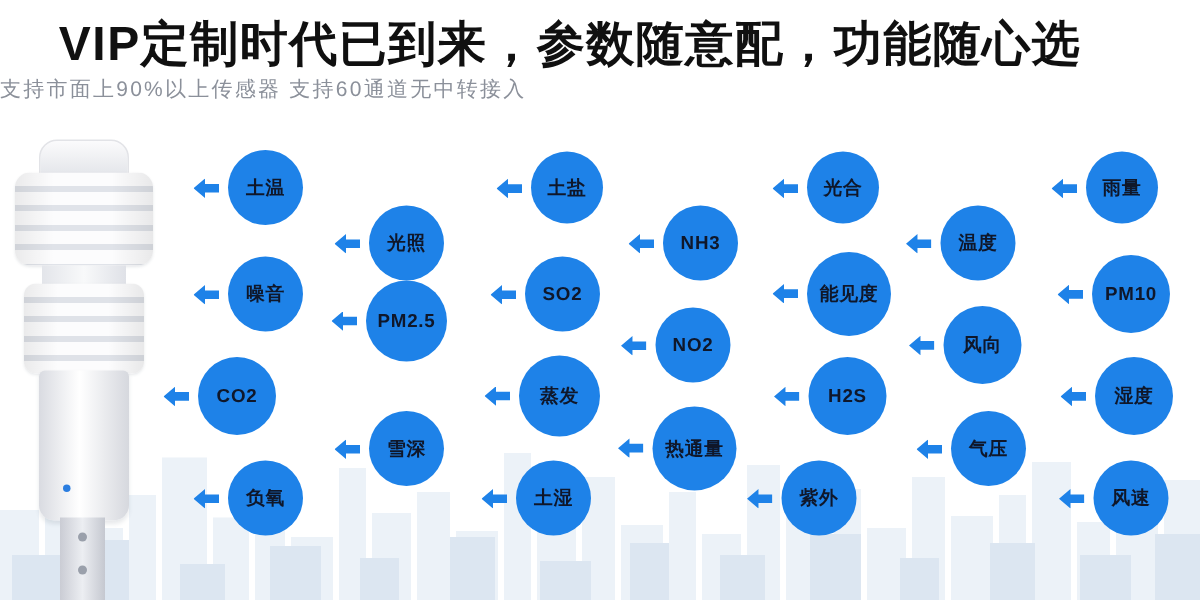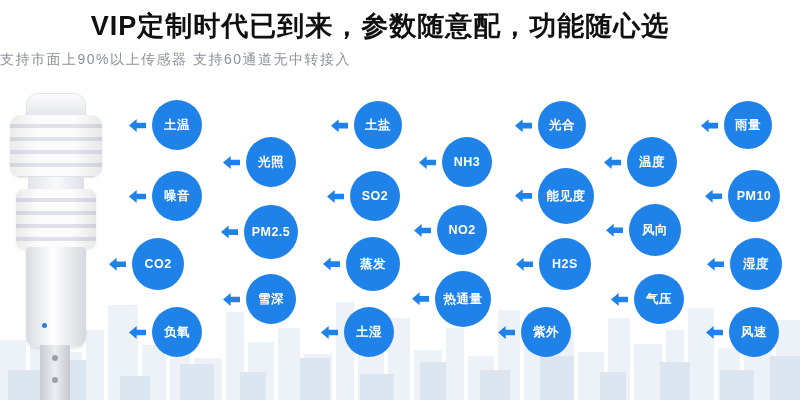--- a/index.html
+++ b/index.html
@@ -3,33 +3,33 @@
 <meta charset="utf-8">
 <style>
   * { margin:0; padding:0; box-sizing:border-box; }
   html,body { width:800px; height:400px; }
   body { font-family:"Liberation Sans","DejaVu Sans",sans-serif; background:#ffffff; }
   .stage { position:relative; width:800px; height:400px; background:#ffffff; overflow:hidden; }
 
   
   .title {
     position:absolute; top:8px; left:0; width:760px; text-align:center;
-    font-size:27px; font-weight:bold; color:var(--c-title,#101010);
+    font-size:32px; font-weight:bold; color:var(--c-title,#101010);
     letter-spacing:1px; z-index:4;
   }
   .subtitle {
     position:absolute; top:51px; left:0; width:752px; text-align:left;
     font-size:14px; color:var(--c-subtitle,#8B909A); letter-spacing:1.5px; z-index:4;
   }
 
   
   .bubbles-layer { position:absolute; inset:0; z-index:3; }
   .bubble {
     position:absolute; border-radius:50%;
-    background:var(--c-bubble,#1E82E8); color:#ffffff;
+    background:var(--c-bubble,#1E82E8); color:#0f172a;
     display:flex; align-items:center; justify-content:center;
     font-size:12.5px; font-weight:bold; letter-spacing:0.5px;
   }
   .bubble .arrow {
     position:absolute; right:100%; margin-right:6px; top:38%;
     width:17px; height:13px; background:var(--c-bubble,#1E82E8);
     clip-path:polygon(0 50%, 45% 0, 45% 28%, 100% 28%, 100% 72%, 45% 72%, 45% 100%);
   }
 
   
@@ -153,21 +153,21 @@
         <span>CO2</span>
       </div>
       <div class="bubble" style="left: 152px; top: 307px; width: 50px; height: 50px; align-items: center;">
         <span class="arrow"></span>
         <span>负氧</span>
       </div>
       <div class="bubble" style="left: 246px; top: 137px; width: 50px; height: 50px; align-items: center;">
         <span class="arrow"></span>
         <span>光照</span>
       </div>
-      <div class="bubble" style="left: 244px; top: 205px; width: 54px; height: 54px;">
+      <div class="bubble" style="left: 244px; top: 187px; width: 54px; height: 54px;">
         <span class="arrow"></span>
         <span>PM2.5</span>
       </div>
       <div class="bubble" style="left: 246px; top: 274px; width: 50px; height: 50px; justify-content: center;">
         <span class="arrow"></span>
         <span>雪深</span>
       </div>
       <div class="bubble" style="left: 354px; top: 101px; width: 48px; height: 48px;">
         <span class="arrow"></span>
         <span>土盐</span>

